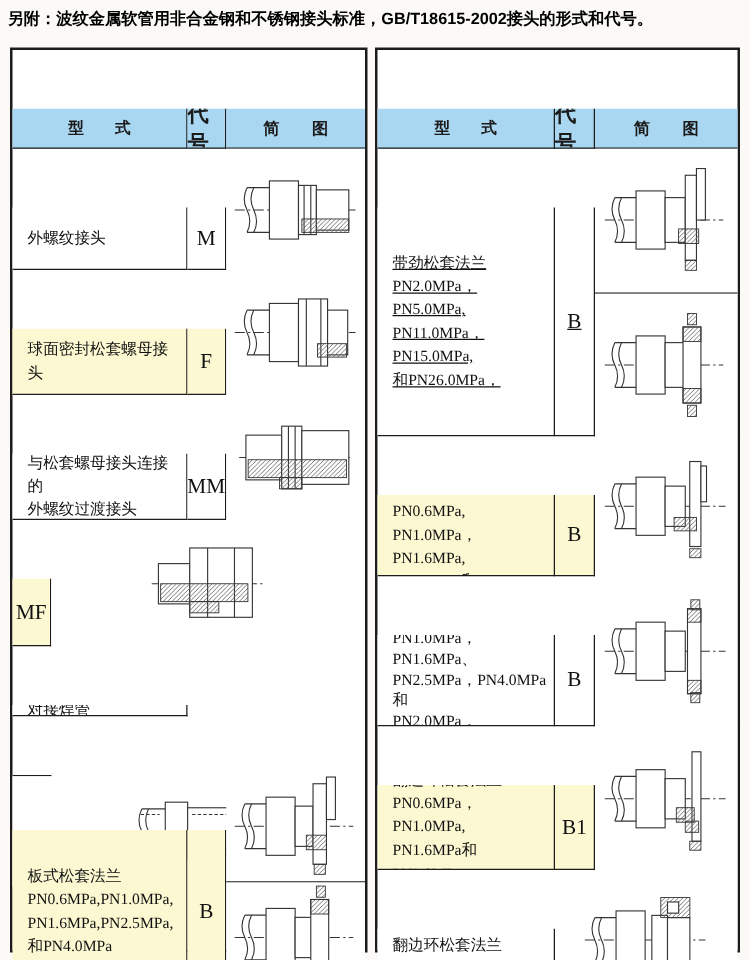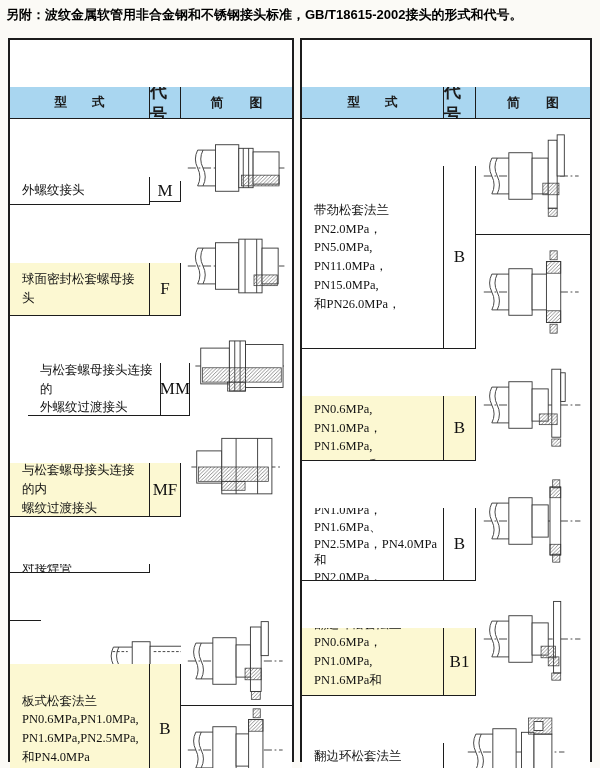--- a/index.html
+++ b/index.html
@@ -69,21 +69,21 @@
 
 <div class="title">另附：波纹金属软管用非合金钢和不锈钢接头标准，GB/T18615-2002接头的形式和代号。</div>
 
 <div class="tbl" id="left-table">
   <div class="hrow">
     <div class="cell hcell type-cell" style="padding:0;">型　　式</div>
     <div class="cell hcell code-cell">代号</div>
     <div class="cell hcell diag-col" style="border-right:none;flex-direction:row;">简　　图</div>
   </div>
 
-  <div class="row" style="height:97px;align-items:center;">
+  <div class="row" style="height:97px;">
     <div class="cell type-cell">外螺纹接头</div>
     <div class="cell code-cell">M</div>
     <div class="diag-col">
         <div class="diag-cell">
           <svg viewBox="0 0 114 96" preserveAspectRatio="xMidYMid meet">
             <line x1="2" y1="48" x2="110" y2="48" stroke="#333" stroke-width="1" stroke-dasharray="9 3 2 3"></line>
             <line x1="13" y1="28" x2="34" y2="28" stroke="#333" stroke-width="1"></line>
             <line x1="13" y1="68" x2="34" y2="68" stroke="#333" stroke-width="1"></line>
             <path d="M 13 28 q -5 10 0 20 q 5 10 0 20" fill="none" stroke="#333" stroke-width="1"></path>
             <path d="M 19 28 q -5 10 0 20 q 5 10 0 20" fill="none" stroke="#333" stroke-width="1"></path>
@@ -113,43 +113,41 @@
             <rect x="59" y="18" width="26" height="60" fill="#fff" stroke="#333" stroke-width="1"></rect>
             <line x1="66" y1="18" x2="66" y2="78" stroke="#333" stroke-width="1"></line>
             <line x1="79" y1="18" x2="79" y2="78" stroke="#333" stroke-width="1"></line>
             <rect x="85" y="28" width="18" height="40" fill="#fff" stroke="#333" stroke-width="1"></rect>
             <rect x="76" y="58" width="26" height="12" fill="url(#hatch)" stroke="#333" stroke-width="0.8"></rect>
           </svg>
         </div>
       </div>
   </div>
 
-  <div class="row" style="height:100px;padding-left:18px;">
+  <div class="row" style="height:100px;">
     <div class="cell type-cell">与松套螺母接头连接的
 外螺纹过渡接头</div>
     <div class="cell code-cell">MM</div>
     <div class="diag-col">
         <div class="diag-cell">
           <svg viewBox="0 0 114 96" preserveAspectRatio="xMidYMid meet">
             <line x1="6" y1="48" x2="108" y2="48" stroke="#333" stroke-width="1" stroke-dasharray="9 3 2 3"></line>
             <rect x="12" y="28" width="32" height="40" fill="#fff" stroke="#333" stroke-width="1"></rect>
             <rect x="44" y="20" width="18" height="56" fill="#fff" stroke="#333" stroke-width="1"></rect>
             <line x1="50" y1="20" x2="50" y2="76" stroke="#333" stroke-width="1"></line>
             <line x1="56" y1="20" x2="56" y2="76" stroke="#333" stroke-width="1"></line>
             <rect x="62" y="24" width="42" height="48" fill="#fff" stroke="#333" stroke-width="1"></rect>
             <rect x="14" y="50" width="88" height="16" fill="url(#hatch)" stroke="#333" stroke-width="0.8"></rect>
             <rect x="42" y="66" width="20" height="10" fill="url(#hatch)" stroke="#333" stroke-width="0.8"></rect>
           </svg>
         </div>
       </div>
   </div>
 
   <div class="row" style="height:101px;">
-    <div class="cell type-cell hl">与松套螺母接头连接的内
-螺纹过渡接头</div>
     <div class="cell code-cell hl">MF</div>
     <div class="diag-col">
         <div class="diag-cell">
           <svg viewBox="0 0 114 96" preserveAspectRatio="xMidYMid meet">
             <line x1="6" y1="48" x2="108" y2="48" stroke="#333" stroke-width="1" stroke-dasharray="9 3 2 3"></line>
             <rect x="12" y="30" width="28" height="36" fill="#fff" stroke="#333" stroke-width="1"></rect>
             <rect x="40" y="16" width="56" height="62" fill="#fff" stroke="#333" stroke-width="1"></rect>
             <line x1="56" y1="16" x2="56" y2="78" stroke="#333" stroke-width="1"></line>
             <line x1="80" y1="16" x2="80" y2="78" stroke="#333" stroke-width="1"></line>
             <rect x="14" y="48" width="78" height="16" fill="url(#hatch)" stroke="#333" stroke-width="0.8"></rect>
@@ -223,21 +221,21 @@
   </div>
 </div>
 
 <div class="tbl" id="right-table">
   <div class="hrow">
     <div class="cell hcell type-cell" style="padding:0;">型　　式</div>
     <div class="cell hcell code-cell">代号</div>
     <div class="cell hcell diag-col" style="border-right:none;flex-direction:row;">简　　图</div>
   </div>
 
-  <div class="row" style="height:230px;">
+  <div class="row" style="height:230px;text-decoration:underline;">
     <div class="cell type-cell">带劲松套法兰
 PN2.0MPa，PN5.0MPa,
 PN11.0MPa，PN15.0MPa,
 和PN26.0MPa，</div>
     <div class="cell code-cell">B</div>
     <div class="diag-col">
       <div class="diag-cell">
           <svg viewBox="0 0 114 96" preserveAspectRatio="xMidYMid meet">
             <line x1="2" y1="48" x2="108" y2="48" stroke="#333" stroke-width="1" stroke-dasharray="9 3 2 3"></line>
             <line x1="11" y1="28" x2="32" y2="28" stroke="#333" stroke-width="1"></line>

